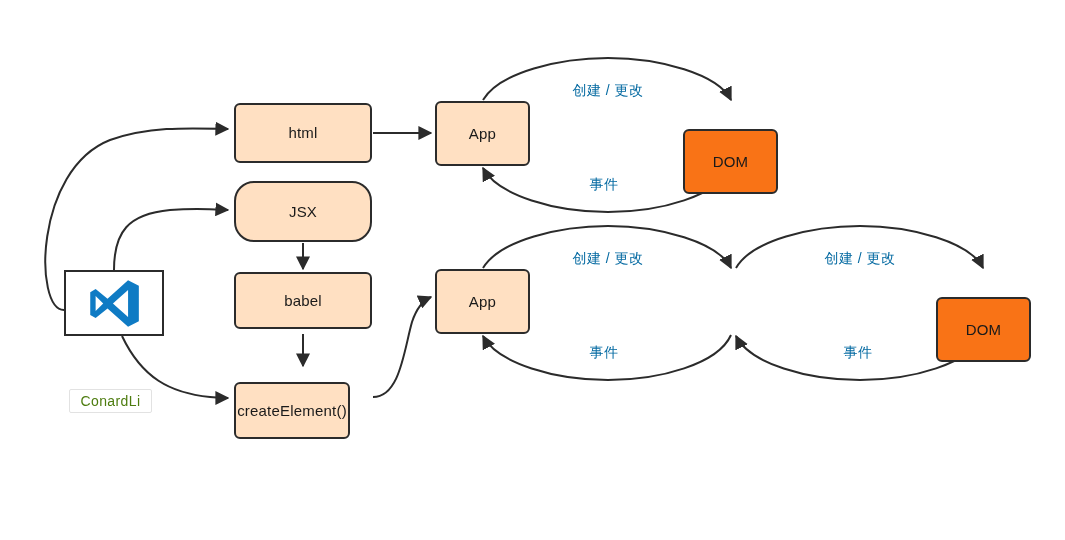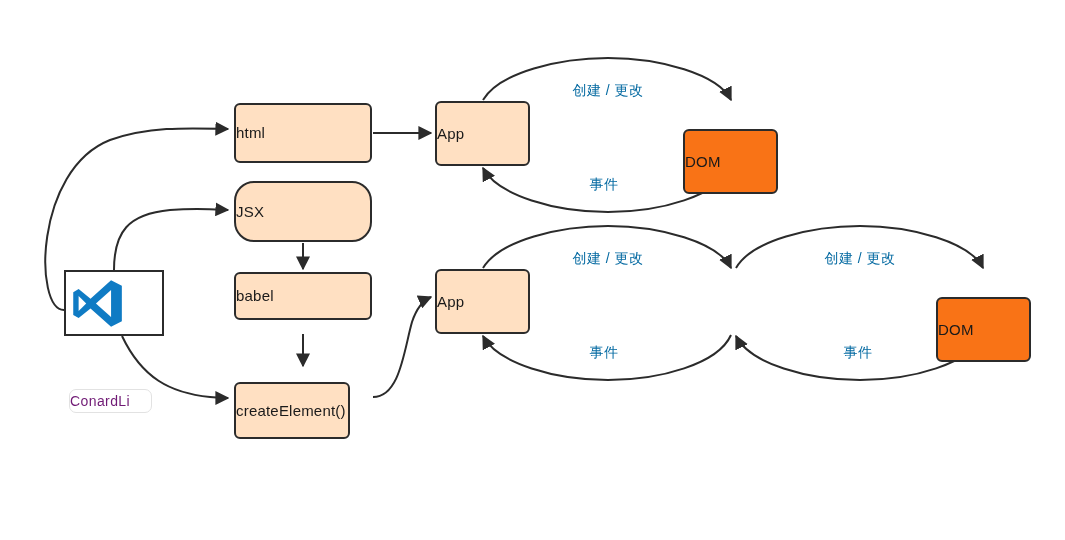--- a/index.html
+++ b/index.html
@@ -24,20 +24,21 @@
     position: absolute;
     left: 0; top: 0;
     width: 1065px;
     height: 540px;
     pointer-events: none;
   }
   .node {
     position: absolute;
     display: flex;
     align-items: center;
+    justify-content: center;
     border: 2px solid #2b2b2b;
     border-radius: 6px;
     font-size: 15px;
     color: #1a1a1a;
     letter-spacing: .2px;
     line-height: 1.2;
     text-align: center;
     z-index: 2;
   }
   .node.orange { background: #ffe0c2; }
@@ -53,25 +54,25 @@
     transform: translate(-50%, -50%);
     background: transparent;
     z-index: 3;
     letter-spacing: .5px;
   }
 
   .watermark {
     position: absolute;
     display: flex;
     align-items: center;
-    justify-content: flex-start;
+    justify-content: center;
     border: 1px solid #e2e2e2;
-    border-radius: 7px;
+    border-radius: 2px;
     background: #ffffff;
-    color: #701a75;
+    color: #4d7c0f;
     font-size: 14px;
     letter-spacing: .4px;
     z-index: 4;
   }
 
   .vscode-logo {
     width: 62px;
     height: 54px;
     display: block;
   }
@@ -126,21 +127,21 @@
   </div>
 
   <div class="node orange" style="left:234px; top:103px; width:138px; height:60px;">
     <span>html</span>
   </div>
 
   <div class="node orange" style="left:234px; top:181px; width:138px; height:61px;border-radius:20px;">
     <span>JSX</span>
   </div>
 
-  <div class="node orange" style="left:234px; top:272px; width:138px; height:48px;">
+  <div class="node orange" style="left:234px; top:272px; width:138px; height:57px;">
     <span>babel</span>
   </div>
 
   <div class="node orange" style="left:234px; top:382px; width:116px; height:57px;">
     <span>createElement()</span>
   </div>
 
   <div class="node orange" style="left:435px; top:101px; width:95px; height:65px;">
     <span>App</span>
   </div>

